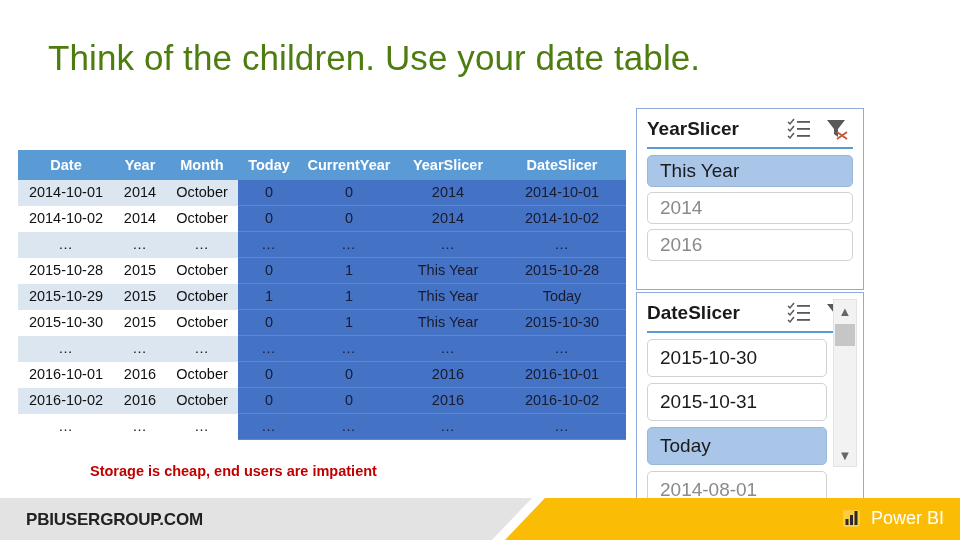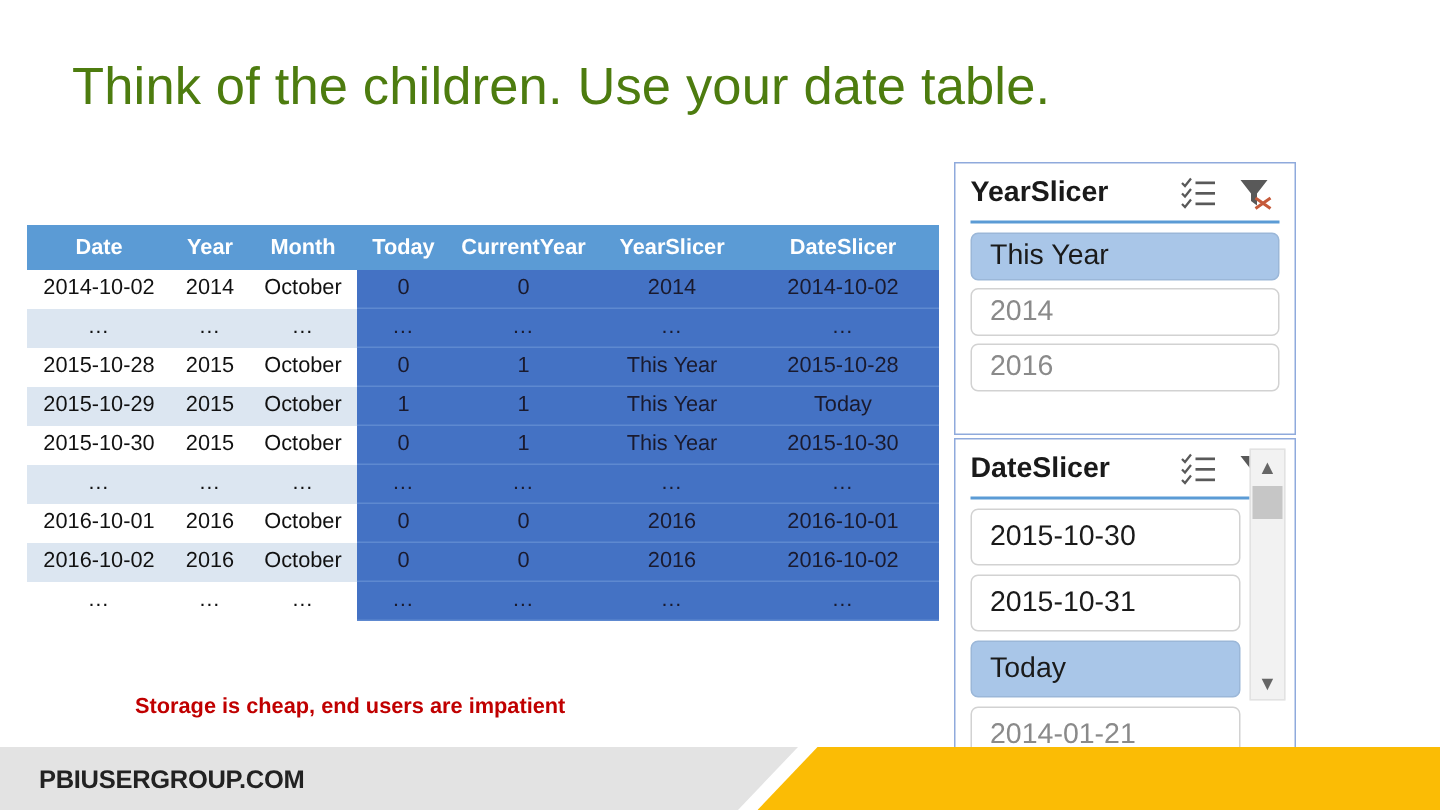--- a/index.html
+++ b/index.html
@@ -248,20 +248,29 @@
           <th>Date</th>
           <th>Year</th>
           <th>Month</th>
           <th class="c-blue">Today</th>
           <th class="c-blue">CurrentYear</th>
           <th class="c-blue">YearSlicer</th>
           <th class="c-blue">DateSlicer</th>
         </tr>
       </thead>
       <tbody id="table-body">
+          <tr>
+            <td class="lite-a">2014-10-01</td>
+            <td class="lite-a">2014</td>
+            <td class="lite-a">October</td>
+            <td class="blue">0</td>
+            <td class="blue">0</td>
+            <td class="blue">2014</td>
+            <td class="blue">2014-10-01</td>
+          </tr>
           <tr>
             <td class="lite-b">2014-10-02</td>
             <td class="lite-b">2014</td>
             <td class="lite-b">October</td>
             <td class="blue">0</td>
             <td class="blue">0</td>
             <td class="blue">2014</td>
             <td class="blue">2014-10-02</td>
           </tr>
           <tr>
@@ -392,28 +401,39 @@
             <path d="M12 14 L22 21 M22 14 L12 21" stroke="#C55A3A" stroke-width="2" fill="none"></path>
           </svg>
         </span>
       </span>
       <span class="slicer-rule"></span>
     </div>
     <div class="slicer-body" id="date-slicer-body">
         <div class="slicer-item dark">2015-10-30</div>
         <div class="slicer-item dark">2015-10-31</div>
         <div class="slicer-item selected">Today</div>
-        <div class="slicer-item">2014-01-21</div>
+        <div class="slicer-item">2014-08-01</div>
       </div>
     <div class="vscroll">
       <span class="arrow up">▲</span>
       <span class="thumb"></span>
       <span class="arrow down">▼</span>
     </div>
   </div>
 
   <div class="footer">
     <div class="footer-yellow"></div>
     <div class="footer-gray"></div>
     <div class="footer-text">PBIUSERGROUP.COM</div>
+    <div class="powerbi">
+      <span>
+        <svg class="pbi-glyph" viewBox="0 0 22 22">
+          <rect x="1" y="3" width="17" height="17" rx="2" fill="#FFFFFF" opacity="0.25"></rect>
+          <rect x="3.5" y="12" width="3" height="6" fill="#2B2B2B"></rect>
+          <rect x="8" y="8" width="3" height="10" fill="#2B2B2B"></rect>
+          <rect x="12.5" y="4" width="3" height="14" fill="#2B2B2B"></rect>
+        </svg>
+      </span>
+      <span class="powerbi-label">Power BI</span>
+    </div>
   </div>
 
 </div>
 
 </body></html>

